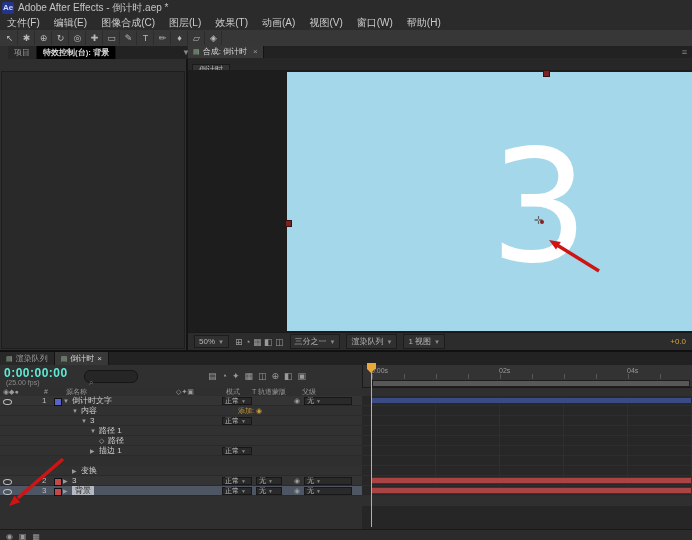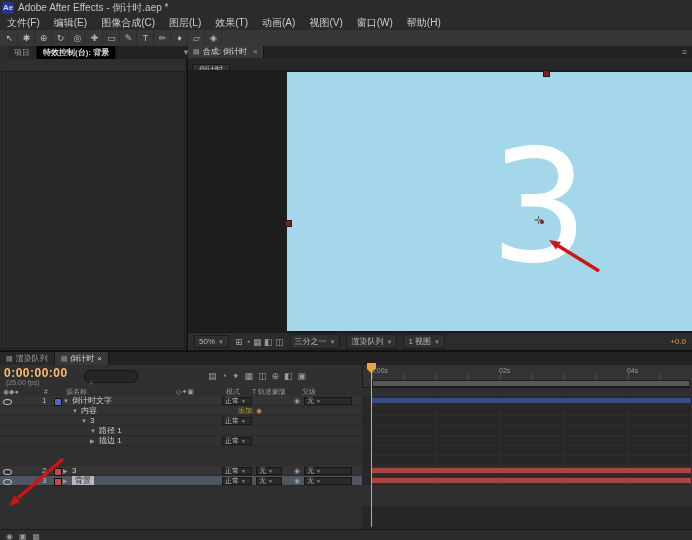--- a/index.html
+++ b/index.html
@@ -63,21 +63,21 @@
   .exposure{margin-left:auto;color:#d9a23c;}
   
   .timeline{position:absolute;left:0;top:350px;width:692px;height:190px;background:#2f2f2f;border-top:2px solid #101010;}
   .tl-tabs{position:absolute;left:0;top:0;width:100%;height:13px;background:#222222;display:flex;}
   .tl-tab{display:flex;align-items:center;gap:3px;font-size:8px;line-height:13px;padding:0 6px;
           color:#9a9a9a;background:#282828;border-right:1px solid #141414;}
   .tl-tab.active{background:#383838;color:#d8d8d8;}
   .tl-tab .ticon{font-size:7px;color:#8fae8f;}
   .tl-head{position:absolute;left:0;top:13px;width:100%;height:22px;background:#303030;
            border-bottom:1px solid #1b1b1b;}
-  .timecode{position:absolute;left:4px;top:1px;font-size:12px;font-weight:bold;color:#fdba74;letter-spacing:.5px;}
+  .timecode{position:absolute;left:4px;top:1px;font-size:12px;font-weight:bold;color:#5eead4;letter-spacing:.5px;}
   .fps{position:absolute;left:6px;top:14px;font-size:7px;color:#8a8a8a;}
   .search{position:absolute;left:84px;top:5px;width:52px;height:11px;background:#262626;
           border:1px solid #161616;border-radius:6px;}
   .sicon{font-size:8px;color:#8a8a8a;line-height:11px;padding-left:4px;}
   .hicons{position:absolute;left:208px;top:5px;display:flex;gap:5px;}
   .hicons span{font-size:9px;color:#9a9a9a;line-height:12px;}
   .ruler{position:absolute;left:362px;top:0;right:0;height:22px;background:#333333;
          border-left:1px solid #1b1b1b;overflow:hidden;}
   .rlabel{position:absolute;top:2px;font-size:7px;color:#9a9a9a;}
   .rticks{position:absolute;left:9px;right:0;top:9px;height:5px;
@@ -302,33 +302,44 @@
         </div>
         <div class="trow prop">
           <div class="tleft">
             <span class="cell twirl" style="left: 90px;">▼</span>
             <span class="cell lname" style="left: 99px;">路径 1</span>
           </div>
           <div class="ttrack"></div>
         </div>
         <div class="trow prop">
           <div class="tleft">
+            <span class="cell stopw" style="left: 99px;">◇</span>
+            <span class="cell lname" style="left: 108px;">路径</span>
+          </div>
+          <div class="ttrack"></div>
+        </div>
+        <div class="trow prop">
+          <div class="tleft">
             <span class="cell twirl" style="left: 90px;">▶</span>
             <span class="cell lname" style="left: 99px;">描边 1</span>
             <span class="dd" style="left: 222px; width: 30px;">
               <span>正常</span>
               <b>▼</b>
             </span>
           </div>
           <div class="ttrack"></div>
         </div>
         <div class="trow prop">
           <div class="ttrack"></div>
         </div>
         <div class="trow prop">
+          <div class="tleft">
+            <span class="cell twirl" style="left: 72px;">▶</span>
+            <span class="cell lname" style="left: 81px;">变换</span>
+          </div>
           <div class="ttrack"></div>
         </div>
         <div class="trow ">
           <div class="tleft">
             <span class="eye"></span>
             <span class="cell idx" style="left: 42px;">2</span>
             <span class="sw" style="background: rgb(194, 74, 74);"></span>
             <span class="cell twirl" style="left: 63px;">▶</span>
             <span class="cell lname" style="left: 72px;">3</span>
             <span class="dd" style="left: 222px; width: 30px;">

